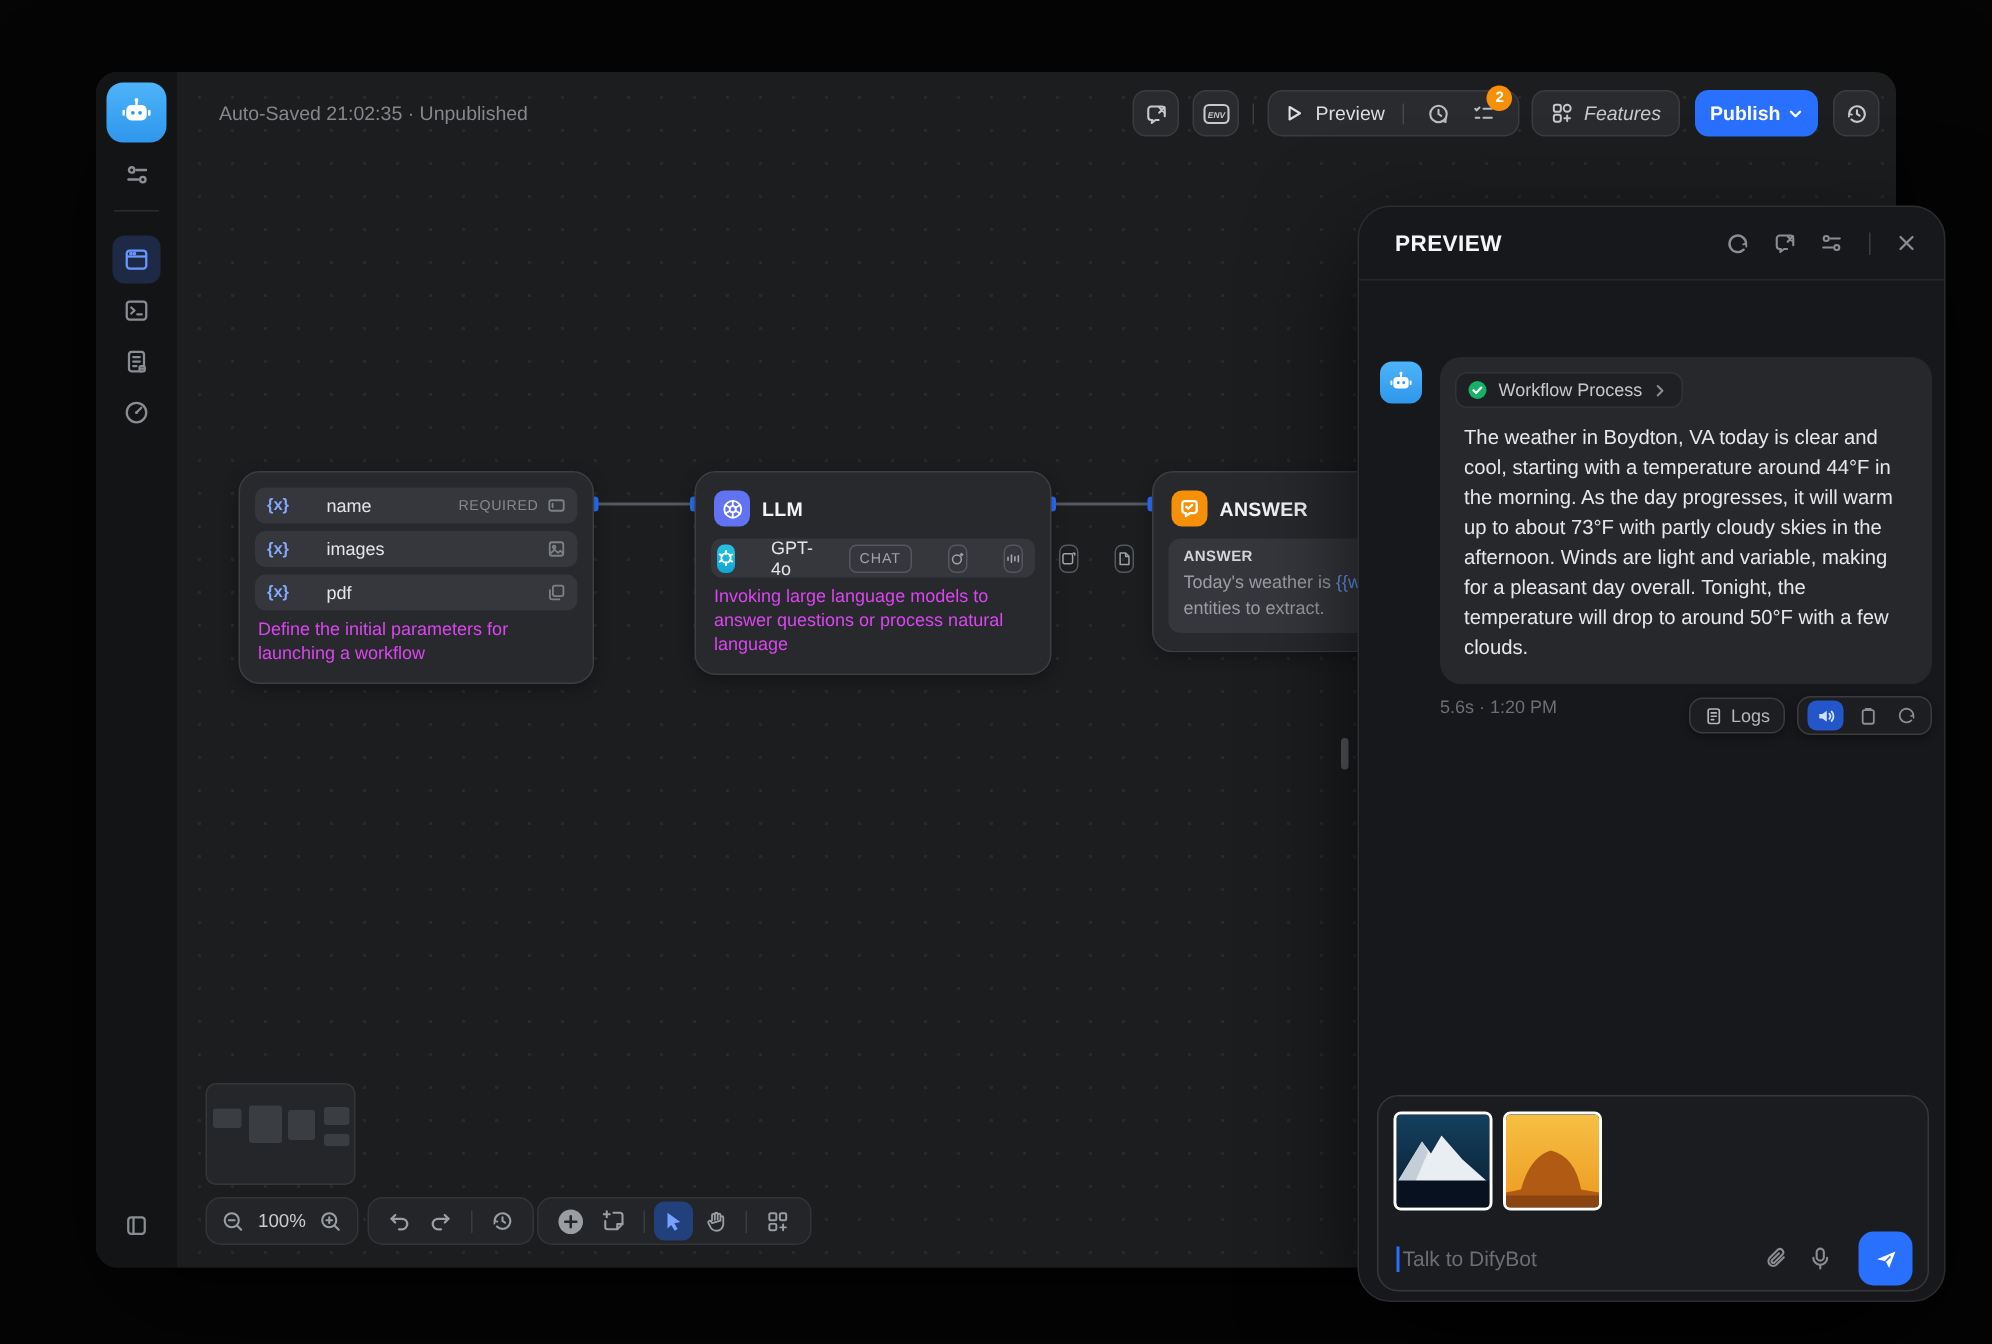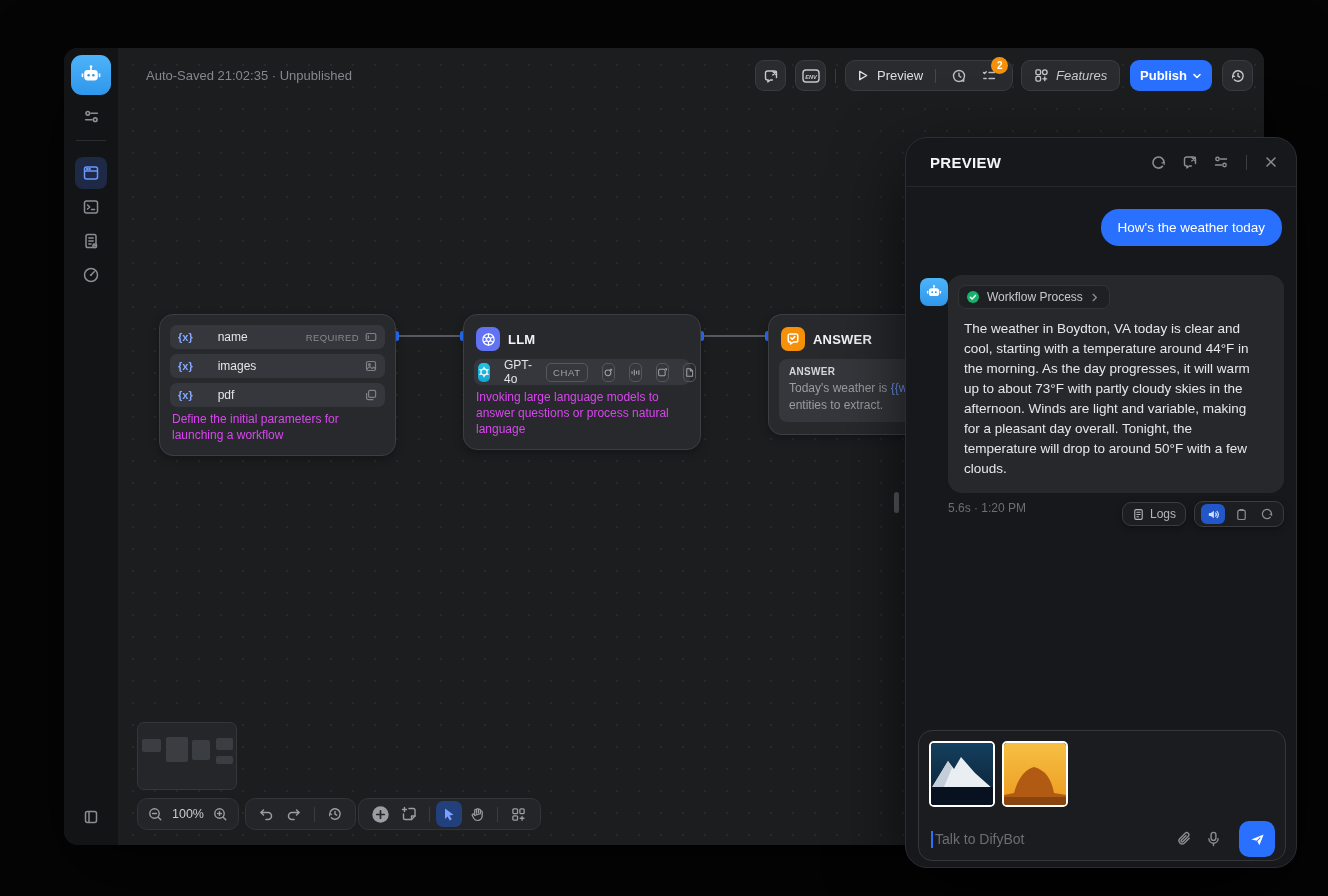--- a/index.html
+++ b/index.html
@@ -39,21 +39,21 @@
   .node { position:absolute; background:#28292d; border:1px solid #3c3e42; border-radius:14px; box-shadow:0 3px 10px rgba(0,0,0,.3); padding:10px 10px 12px; }
   .node-head { display:flex; align-items:center; gap:8px; padding:2px 2px 8px; }
   .node-ic { width:24px; height:24px; border-radius:7px; display:flex; align-items:center; justify-content:center; flex-shrink:0; }
   .node-title { font-size:13px; font-weight:700; color:#f2f3f5; letter-spacing:.2px; }
   .nrow { height:24px; background:#35373c; border-radius:7px; display:flex; align-items:center; padding:0 8px; gap:6px; margin-bottom:5px; }
   .vtok { color:#84a9ff; font-size:11px; font-weight:700; }
   .nrow .fname { font-size:12px; color:#e3e4e7;padding-left:19px; }
   .nrow .right { margin-left:auto; display:flex; align-items:center; gap:6px; color:#7d8085; }
   .req { font-size:9.5px; letter-spacing:.4px; color:#85888d; }
   .ndesc { font-size:12px; line-height:16px; color:#d946ef; margin-top:4px; padding:0 2px; }
-  .model-row { height:26px; background:#35373c; border-radius:7px; display:flex; align-items:center; padding:0 4px 0 4px; gap:14px; }
+  .model-row { height:26px; background:#35373c; border-radius:7px; display:flex; align-items:center; padding:0 4px 0 4px; gap:24px; }
   .prov-ic { width:19px; height:19px; border-radius:5px; background:linear-gradient(180deg,#25c1e3,#12a6d2); display:flex; align-items:center; justify-content:center; }
   .model-name { font-size:12px; color:#e3e4e7; }
   .pill { border:1px solid #54575d; border-radius:5px; color:#9fa2a8; display:flex; align-items:center; justify-content:center; }
   .chat-pill { font-size:9.5px; letter-spacing:.6px; padding:2px 6px; height:19px; margin-left:auto; }
   .cap-pill { width:19px; height:19px; }
   .ans-box { background:#35373c; border-radius:8px; padding:7px 10px 8px; }
   .ans-lbl { font-size:10px; font-weight:700; letter-spacing:.3px; color:#d3d5d9; margin-bottom:3px; }
   .ans-txt { font-size:12px; line-height:17px; color:#9a9da3; white-space:nowrap; overflow:hidden; }
   .ans-var { color:#6a97ff; }
   .edge { position:absolute; height:2px; background:#56595f; }
@@ -71,21 +71,21 @@
 
   
   .panel { position:absolute; left:905px; top:137px; width:392px; height:731px; background:#17181b; border:1px solid #2c2d31; border-radius:22px; box-shadow:0 24px 70px rgba(0,0,0,.65); z-index:5; }
   .p-head { height:49px; display:flex; align-items:center; padding:0 18px 0 24px; border-bottom:1px solid #26272b; }
   .p-title { font-size:15px; font-weight:700; color:#f4f5f7; letter-spacing:.3px; }
   .p-icons { margin-left:auto; display:flex; align-items:center; gap:15px; color:#9ba0a6; }
   .p-icons .d { width:1px; height:15px; background:#3a3c40; margin:0 2px; }
   .chat { position:absolute; left:0; right:0; top:49px; bottom:140px; padding:22px 12px 0 14px; overflow:hidden; }
   .u-row { display:flex; justify-content:flex-end; padding-right:2px; }
   .u-bubble { background:#2970ff; color:#fff; font-size:13.5px; border-radius:18px; padding:11px 17px; }
-  .b-row { display:flex; margin-top:29px; align-items:flex-start; }
+  .b-row { display:flex; gap:12px; margin-top:29px; align-items:flex-start; }
   .avatar { width:28px; height:28px; border-radius:8px; background:linear-gradient(180deg,#4db3f9,#2f97ec); display:flex; align-items:center; justify-content:center; flex-shrink:0; margin-top:3px; }
   .b-wrap { position:relative; flex:1; }
   .b-bubble { background:#27282b; border-radius:14px; padding:10px 16px 14px 10px; }
   .wf-pill { display:inline-flex; align-items:center; gap:7px; background:#1f2023; border:1px solid #313337; border-radius:8px; padding:4px 10px 4px 7px; cursor:pointer; }
   .wf-lbl { font-size:12px; color:#c6c8cc; }
   .b-text { font-size:13.5px; line-height:20px; color:#e6e7ea; margin:10px 0 0 6px; width:296px; }
   .act-row { position:absolute; right:0; bottom:-12px; display:flex; align-items:center; gap:8px; }
   .logs-btn { display:flex; align-items:center; gap:5px; background:#1d1e21; border:1px solid #3a3c40; border-radius:9px; height:24px; padding:0 9px; color:#b4b6ba; font-size:12px; cursor:pointer; box-shadow:0 2px 6px rgba(0,0,0,.35); }
   .act-grp { display:flex; align-items:center; gap:6px; background:#1d1e21; border:1px solid #3a3c40; border-radius:9px; height:26px; padding:0 6px; color:#9a9da2; box-shadow:0 2px 6px rgba(0,0,0,.35); }
   .spk { width:24px; height:20px; border-radius:6px; background:#2356c9; color:#cfe0ff; display:flex; align-items:center; justify-content:center; }
@@ -459,23 +459,20 @@
         <span class="d"></span>
         <span class="icon-btn">
           <svg width="14" height="14" viewBox="0 0 14 14" fill="none" stroke="currentColor" stroke-width="1.5" stroke-linecap="round">
               <path d="M3 3l8 8M11 3l-8 8"></path>
             </svg>
         </span>
       </span>
     </div>
 
     <div class="chat">
-      <div class="u-row">
-        <div class="u-bubble">How's the weather today</div>
-      </div>
 
       <div class="b-row">
         <div class="avatar">
           <svg width="18" height="18" viewBox="0 0 24 24">
               <g fill="none" stroke="#fff" stroke-width="1.6" stroke-linecap="round">
                 <path d="M12 4.2v2.6"></path>
               </g>
               <circle cx="12" cy="3.8" r="1.3" fill="#fff"></circle>
               <rect x="5.2" y="7" width="13.6" height="10.4" rx="3.4" fill="#fff"></rect>
               <circle cx="9.6" cy="12.2" r="1.25" fill="#2f97ec"></circle>

